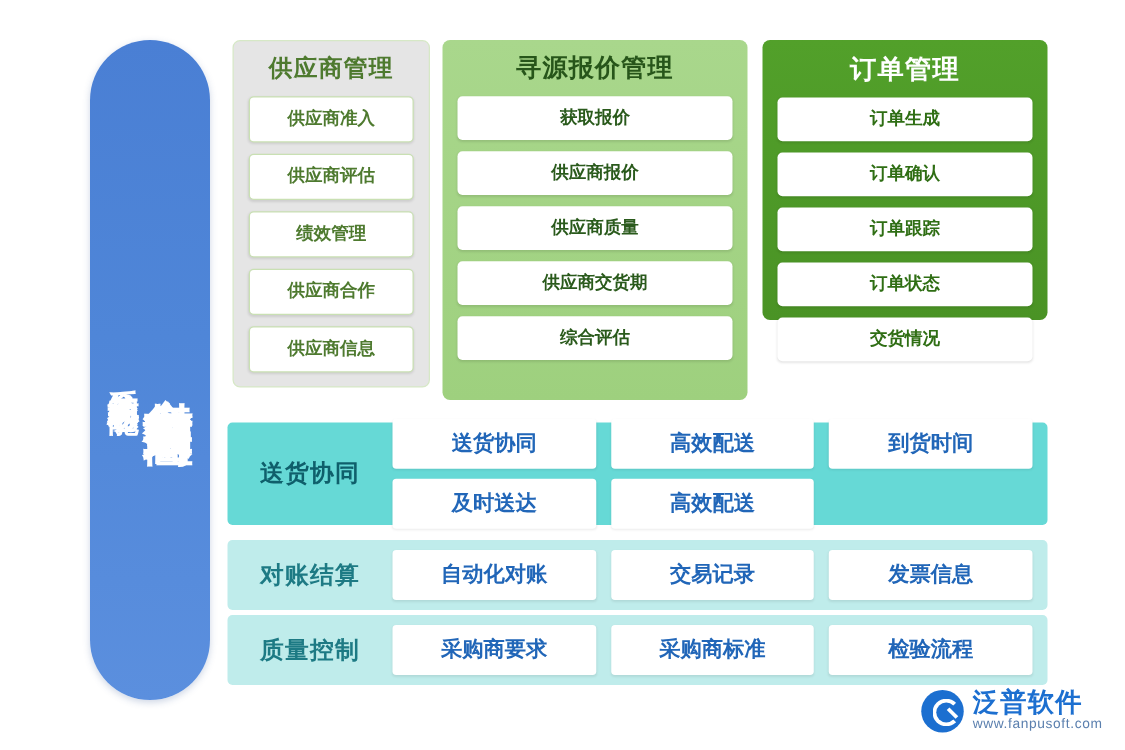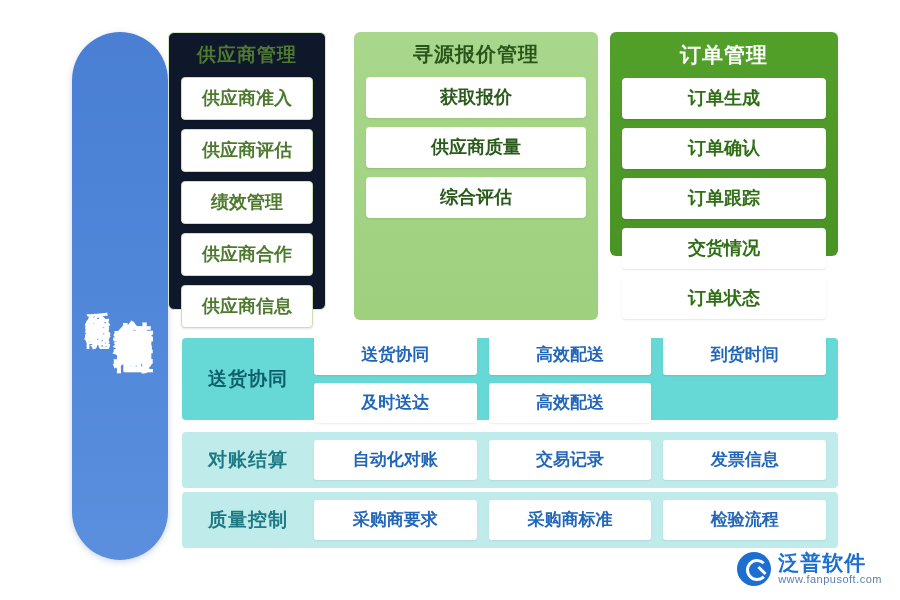--- a/index.html
+++ b/index.html
@@ -72,33 +72,33 @@
   .col-items {
     display: flex;
     flex-direction: column;
     gap: 9px;
     padding: 0 12px 12px 12px;
   }
   .chip {
     background: #ffffff;
     border-radius: 4px;
     text-align: center;
-    font-size: 18px;
+    font-size: 14px;
     font-weight: bold;
     padding: 8px 0 9px 0;
     box-sizing: border-box;
     box-shadow: 0 1px 2px rgba(0,0,0,.10);
   }
 
   
   #col1 {
-    left: 168px;
+    left: 186px;
     width: 158px;
     height: 278px;
-    background: #0f172a;
+    background: #e5e5e5;
     border: 1px solid #d6e8c6;
   }
   #col1 .col-title { color: #4e7a2f; }
   #col1 .chip { color: #4e7a2f; border: 1px solid #c9e0b3; }
 
   
   #col2 {
     left: 354px;
     width: 244px;
     height: 288px;
@@ -237,33 +237,35 @@
       <div class="chip">绩效管理</div>
       <div class="chip">供应商合作</div>
       <div class="chip">供应商信息</div>
     </div>
   </div>
 
   <div class="col" id="col2">
     <div class="col-title">寻源报价管理</div>
     <div class="col-items">
       <div class="chip">获取报价</div>
+      <div class="chip">供应商报价</div>
       <div class="chip">供应商质量</div>
+      <div class="chip">供应商交货期</div>
       <div class="chip">综合评估</div>
     </div>
   </div>
 
   <div class="col" id="col3">
     <div class="col-title">订单管理</div>
     <div class="col-items">
       <div class="chip">订单生成</div>
       <div class="chip">订单确认</div>
       <div class="chip">订单跟踪</div>
+      <div class="chip">订单状态</div>
       <div class="chip">交货情况</div>
-      <div class="chip">订单状态</div>
     </div>
   </div>
 
   <div class="trow" id="row1">
     <div class="tlabel">送货协同</div>
     <div class="tgrid">
       <div class="tchip">送货协同</div>
       <div class="tchip">高效配送</div>
       <div class="tchip">到货时间</div>
       <div class="tchip">及时送达</div>

